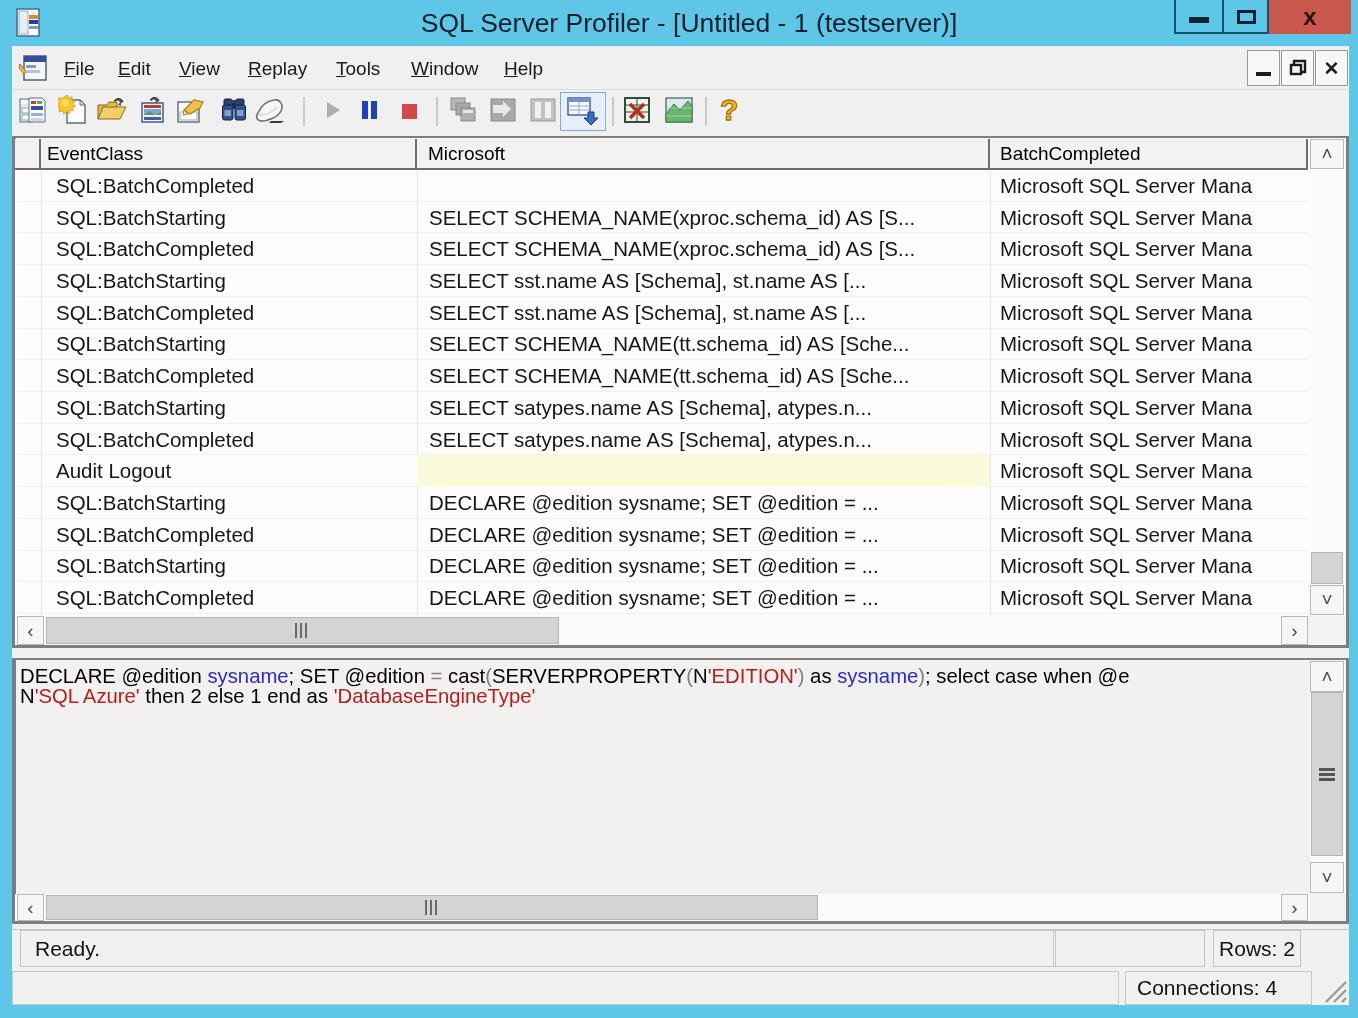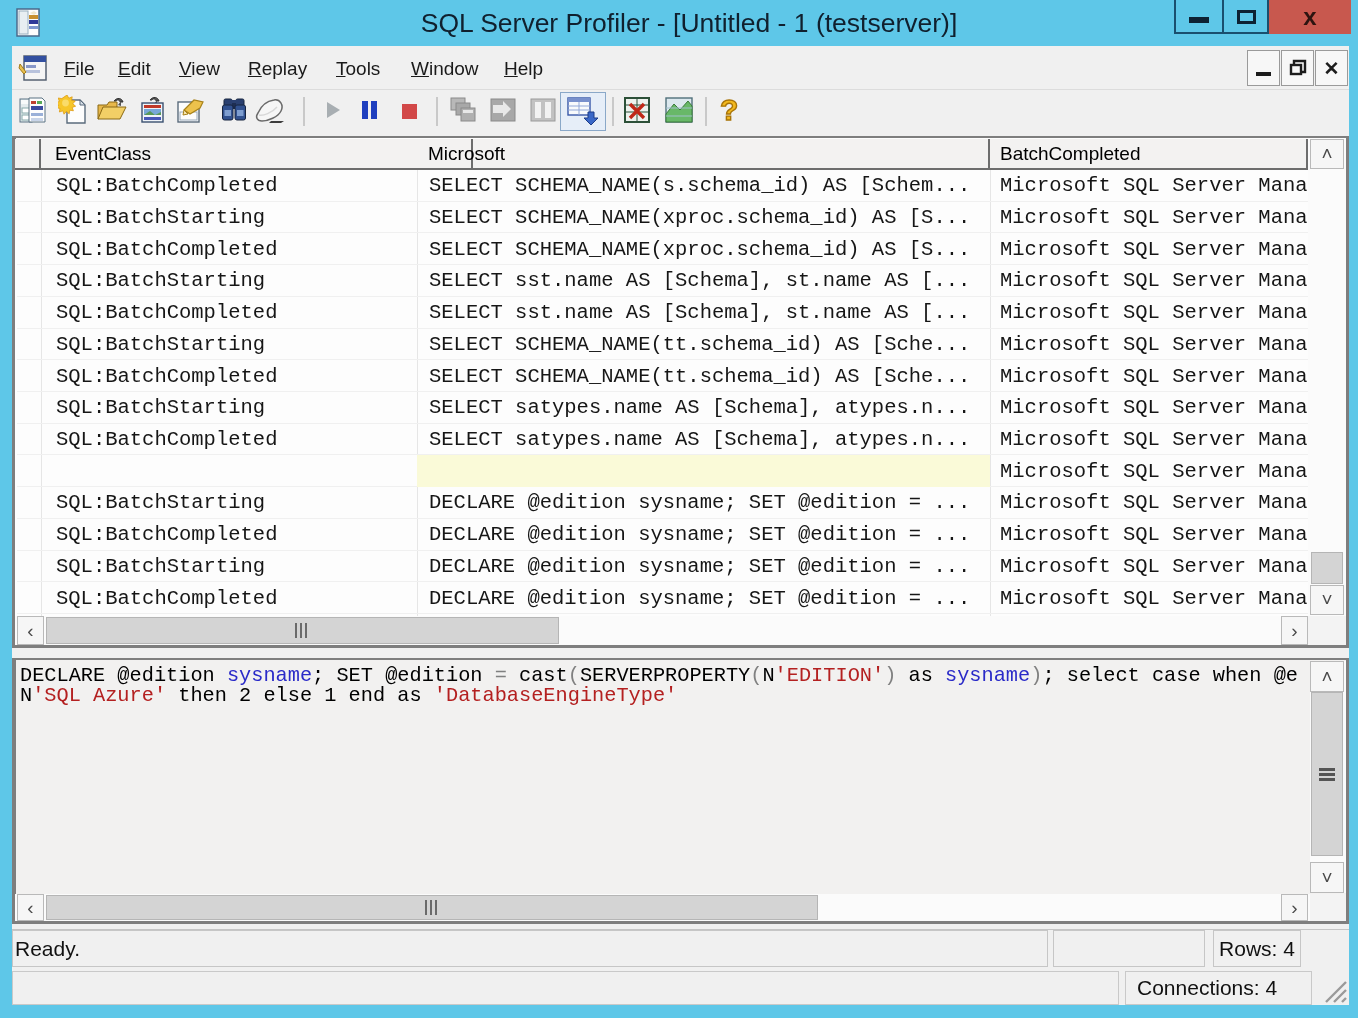--- a/index.html
+++ b/index.html
@@ -1,17 +1,17 @@
 <!DOCTYPE html>
 <html><head><meta charset="utf-8"><style>
 *{margin:0;padding:0;box-sizing:border-box}
 html,body{width:1358px;height:1018px;overflow:hidden}
 body{background:#5ec7e8;font-family:"Liberation Sans",sans-serif;position:relative}
 .abs{position:absolute}
-.mono{font-family:Liberation Mono, monospace}
+.mono{font-family:Liberation Sans, sans-serif}
 .rtxt{font-size:20.5px;color:#161616;display:flex;align-items:center;white-space:nowrap;overflow:hidden}
 .menuitem{font-size:19px;color:#1a1a1a}
 .chev{font-size:19px;color:#4a4a4a;display:flex;align-items:center;justify-content:center}
 .sbtn{background:#f6f6f6;border:1px solid #b9b9b9}
 .sep{width:2px;background:#c9c9c9;position:absolute;top:97px;height:29px}
 </style></head><body>
 
 <div class="abs" style="left:0;top:0;width:1358px;height:46px;background:#5ec7e8"></div>
 <svg class="abs" style="left:14px;top:7px" width="30" height="32" viewBox="0 0 30 32">
  <rect x="3" y="2" width="22" height="27" fill="#fdfdfd" stroke="#4a6a8a" stroke-width="1.5"></rect>
@@ -176,32 +176,31 @@
 <div class="sep" style="left:705px"></div>
 
 <svg class="abs" style="left:716px;top:95px" width="28" height="30" viewBox="0 0 28 30">
  <text x="4" y="25" font-family="Liberation Sans" font-size="30" font-weight="bold" fill="#f2b81e" stroke="#a87408" stroke-width="1.4">?</text>
 </svg>
 
 <div class="abs" style="left:12px;top:136px;width:1337px;height:512px;border-style:solid;border-color:#7e7e7e;border-width:2px 3px 3px 4px;background:#fdfdfd"></div>
 
 <div class="abs" style="left:15px;top:139px;width:1331px;height:31px;background:#f3f2f1;border-bottom:2px solid #6d6d6d"></div>
 <div class="abs" style="left:17px;top:139px;width:24px;height:29px;border-right:2px solid #6d6d6d"></div>
-<div class="abs" style="left:41px;top:139px;width:432px;height:29px;border-right:2px solid #6d6d6d;display:flex;align-items:center;padding-left:14px;font-size:19px;color:#000">EventClass</div>
+<div class="abs" style="left:41px;top:139px;width:376px;height:29px;border-right:2px solid #6d6d6d;display:flex;align-items:center;padding-left:6px;font-size:19px;color:#000">EventClass</div>
 <div class="abs" style="left:417px;top:139px;width:573px;height:29px;border-right:2px solid #6d6d6d;display:flex;align-items:center;padding-left:11px;font-size:19px;color:#000">Microsoft</div>
 <div class="abs" style="left:990px;top:139px;width:318px;height:29px;border-right:2px solid #6d6d6d;display:flex;align-items:center;padding-left:10px;font-size:19px;color:#000">BatchCompleted</div>
 
 <div class="abs" style="left:15px;top:170px;width:1293px;height:446px;background:#fdfdfd;overflow:hidden">
 <div class="abs" style="left:26px;top:0;width:1px;height:446px;background:#e6e6e6"></div>
 <div class="abs" style="left:402px;top:0;width:1px;height:446px;background:#e6e6e6"></div>
 <div class="abs" style="left:975px;top:0;width:1px;height:446px;background:#e6e6e6"></div>
 </div>
 <div class="abs" style="left:17px;top:170.00px;width:1291px;height:31.71px;border-bottom:1px solid #f0f0f0">
 <div class="abs mono rtxt" style="left:39px;top:0;width:350px;height:31.71px">SQL:BatchCompleted</div>
-    <div class="abs mono rtxt" style="left:412px;top:0;width:560px;height:31.71px">SELECT SCHEMA_NAME(s.schema_id) AS [Schem...</div>
 <div class="abs mono rtxt" style="left:983px;top:0;width:308px;height:31.71px;overflow:hidden;white-space:nowrap">Microsoft SQL Server Mana</div>
 </div>
 <div class="abs" style="left:17px;top:201.71px;width:1291px;height:31.71px;border-bottom:1px solid #f0f0f0">
 <div class="abs mono rtxt" style="left:39px;top:0;width:350px;height:31.71px">SQL:BatchStarting</div>
     <div class="abs mono rtxt" style="left:412px;top:0;width:560px;height:31.71px">SELECT SCHEMA_NAME(xproc.schema_id) AS [S...</div>
 <div class="abs mono rtxt" style="left:983px;top:0;width:308px;height:31.71px;overflow:hidden;white-space:nowrap">Microsoft SQL Server Mana</div>
 </div>
 <div class="abs" style="left:17px;top:233.43px;width:1291px;height:31.71px;border-bottom:1px solid #f0f0f0">
 <div class="abs mono rtxt" style="left:39px;top:0;width:350px;height:31.71px">SQL:BatchCompleted</div>
     <div class="abs mono rtxt" style="left:412px;top:0;width:560px;height:31.71px">SELECT SCHEMA_NAME(xproc.schema_id) AS [S...</div>
@@ -232,20 +231,21 @@
     <div class="abs mono rtxt" style="left:412px;top:0;width:560px;height:31.71px">SELECT satypes.name AS [Schema], atypes.n...</div>
 <div class="abs mono rtxt" style="left:983px;top:0;width:308px;height:31.71px;overflow:hidden;white-space:nowrap">Microsoft SQL Server Mana</div>
 </div>
 <div class="abs" style="left:17px;top:423.71px;width:1291px;height:31.71px;border-bottom:1px solid #f0f0f0">
 <div class="abs mono rtxt" style="left:39px;top:0;width:350px;height:31.71px">SQL:BatchCompleted</div>
     <div class="abs mono rtxt" style="left:412px;top:0;width:560px;height:31.71px">SELECT satypes.name AS [Schema], atypes.n...</div>
 <div class="abs mono rtxt" style="left:983px;top:0;width:308px;height:31.71px;overflow:hidden;white-space:nowrap">Microsoft SQL Server Mana</div>
 </div>
 <div class="abs" style="left:17px;top:455.43px;width:1291px;height:31.71px;border-bottom:1px solid #f0f0f0">
     <div class="abs" style="left:400px;top:0;width:573px;height:31.71px;background:#fafad8"></div>
+<div class="abs mono rtxt" style="left:39px;top:0;width:350px;height:31.71px">Audit Logout</div>
 <div class="abs mono rtxt" style="left:983px;top:0;width:308px;height:31.71px;overflow:hidden;white-space:nowrap">Microsoft SQL Server Mana</div>
 </div>
 <div class="abs" style="left:17px;top:487.14px;width:1291px;height:31.71px;border-bottom:1px solid #f0f0f0">
 <div class="abs mono rtxt" style="left:39px;top:0;width:350px;height:31.71px">SQL:BatchStarting</div>
     <div class="abs mono rtxt" style="left:412px;top:0;width:560px;height:31.71px">DECLARE @edition sysname; SET @edition = ...</div>
 <div class="abs mono rtxt" style="left:983px;top:0;width:308px;height:31.71px;overflow:hidden;white-space:nowrap">Microsoft SQL Server Mana</div>
 </div>
 <div class="abs" style="left:17px;top:518.85px;width:1291px;height:31.71px;border-bottom:1px solid #f0f0f0">
 <div class="abs mono rtxt" style="left:39px;top:0;width:350px;height:31.71px">SQL:BatchCompleted</div>
     <div class="abs mono rtxt" style="left:412px;top:0;width:560px;height:31.71px">DECLARE @edition sysname; SET @edition = ...</div>
@@ -291,19 +291,19 @@
 <div class="abs" style="left:15px;top:894px;width:1331px;height:27px;background:#fbfbfb"></div>
 <div class="abs sbtn chev" style="left:17px;top:894px;width:27px;height:27px">‹</div>
 <div class="abs" style="left:46px;top:895px;width:772px;height:25px;background:#d4d4d4;border:1px solid #b5b5b5"></div>
 <div class="abs" style="left:425px;top:900px;width:2px;height:15px;background:#6a6a6a"></div>
 <div class="abs" style="left:430px;top:900px;width:2px;height:15px;background:#6a6a6a"></div>
 <div class="abs" style="left:435px;top:900px;width:2px;height:15px;background:#6a6a6a"></div>
 <div class="abs sbtn chev" style="left:1281px;top:894px;width:27px;height:27px">›</div>
 <div class="abs" style="left:1310px;top:894px;width:36px;height:27px;background:#f3f3f3"></div>
 
 <div class="abs" style="left:12px;top:929px;width:1337px;height:39px;background:#f0f0f0;border-top:1px solid #c4c4c4"></div>
-<div class="abs" style="left:12px;top:930px;width:1036px;height:37px;border:1px solid #c6c6c6;display:flex;align-items:center;padding-left:2px;font-size:21px;color:#111">Ready.</div>
+<div class="abs" style="left:20px;top:930px;width:1036px;height:37px;border:1px solid #c6c6c6;display:flex;align-items:center;padding-left:14px;font-size:21px;color:#111">Ready.</div>
 <div class="abs" style="left:1053px;top:930px;width:152px;height:37px;border:1px solid #c6c6c6"></div>
-<div class="abs" style="left:1213px;top:930px;width:88px;height:37px;border:1px solid #c6c6c6;display:flex;align-items:center;justify-content:center;font-size:21px;color:#111">Rows: 4</div>
+<div class="abs" style="left:1213px;top:930px;width:88px;height:37px;border:1px solid #c6c6c6;display:flex;align-items:center;justify-content:center;font-size:21px;color:#111">Rows: 2</div>
 <div class="abs" style="left:12px;top:971px;width:1107px;height:34px;border:1px solid #c9c9c9"></div>
 <div class="abs" style="left:1125px;top:971px;width:187px;height:34px;border:1px solid #c9c9c9;display:flex;align-items:center;padding-left:11px;font-size:21px;color:#111">Connections: 4</div>
 <svg class="abs" style="left:1320px;top:976px" width="28" height="28" viewBox="0 0 28 28">
  <path d="M26 6 L6 26 M26 14 L14 26 M26 22 L22 26" stroke="#9a9a9a" stroke-width="2.4" fill="none"></path>
 </svg>
 </body></html>

